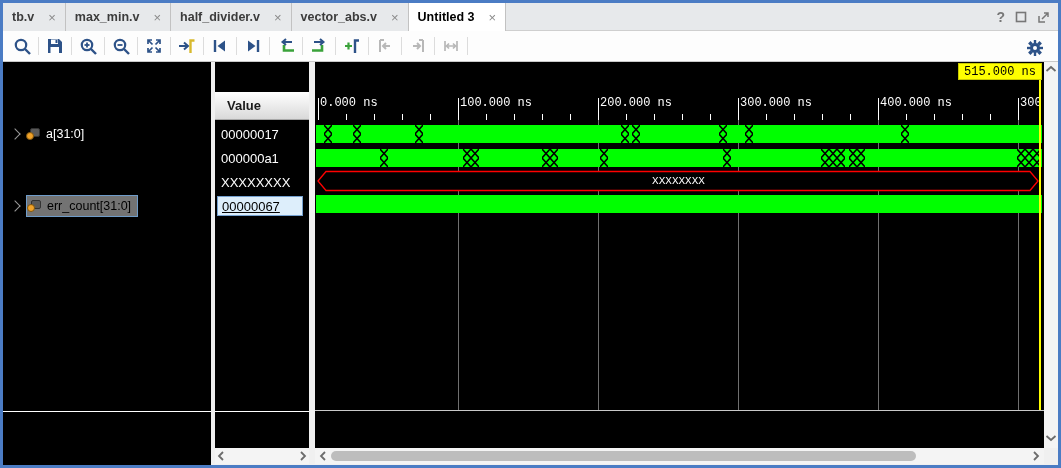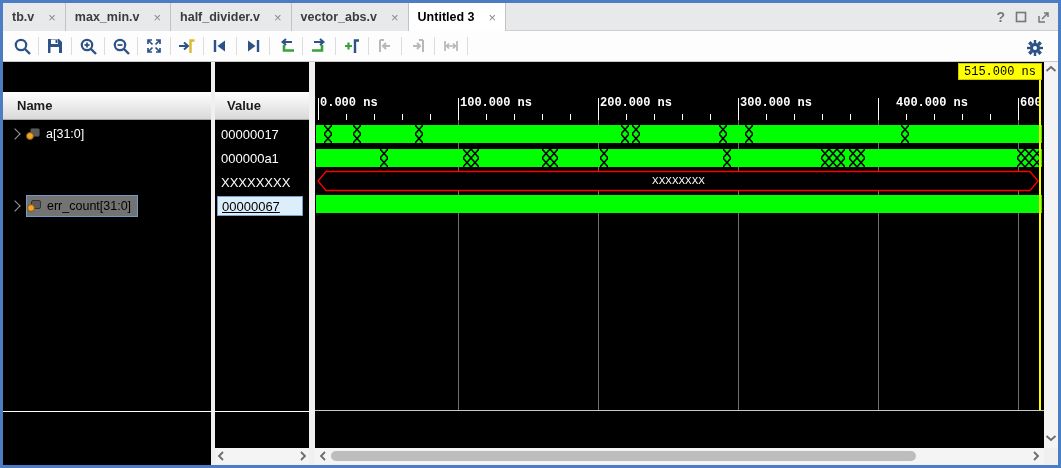--- a/index.html
+++ b/index.html
@@ -40,21 +40,21 @@
   .sigicon { position:relative; width:14px; height:12px; margin-right:6px; flex:none; }
   .sigicon .sq { position:absolute; right:0; top:0; width:10px; height:9px; background:#5a5a5a; border:1px solid #333; border-radius:2px; }
   .sigicon .dot { position:absolute; left:0; bottom:0; width:8px; height:8px; border-radius:50%; background:#f0a229; border:1px solid #7d5510; }
   .sigicon.gray .dot { background:#9a9a9a; border-color:#555; }
   .valrow { position:absolute; left:212px; width:94px; height:24px; display:flex; align-items:center; padding-left:6px; color:#fff; font-size:13px; }
   .valbox { width:86px; height:20px; background:#ddeefb; border:1px solid #74a0cf; color:#000; display:flex; align-items:center; padding-left:4px;text-decoration:underline; }
 
   
   .mono { font-family:"Liberation Mono", monospace; }
   .timebox { position:absolute; right:2px; top:1px; height:17px; background:#ffff00; border:1px solid #c9c900; color:#000; font-size:12px; display:flex; align-items:center; padding:0 5px; }
-  .axis-label { position:absolute; top:34px; color:#fff; font-size:12px; white-space:nowrap;font-weight:bold; }
+  .axis-label { position:absolute; top:34px; color:#fff; font-size:12px; white-space:nowrap; }
   .tick { position:absolute; width:1px; background:#fff; }
   .gridline { position:absolute; top:58px; width:1px; height:290px; background:#6f6f6f; }
   .waverow { position:absolute; left:1px; width:726px; background:#00ff00; }
   .mark { position:absolute; top:0; height:100%; display:flex; }
   .cursorline { position:absolute; top:18px; width:2px; height:330px; background:#ffff00; }
   .wave-bottomline { position:absolute; top:348px; left:0; width:729px; height:1px; background:#c9c9c9; }
 
   
   .hscroll { position:absolute; top:386px; height:16px; background:#f4f4f4; display:flex; align-items:center; }
   .hscroll.value { left:212px; width:94px; justify-content:space-between; padding:0 2px; }
@@ -229,23 +229,23 @@
       <div class="timebox mono">515.000 ns</div>
       <div id="axis">
           <div class="axis-label mono" style="left: 5px;">0.000 ns</div>
           <div class="tick" style="left: 3px; top: 36px; height: 22px;"></div>
           <div class="axis-label mono" style="left: 145px;">100.000 ns</div>
           <div class="tick" style="left: 143px; top: 36px; height: 22px;"></div>
           <div class="axis-label mono" style="left: 285px;">200.000 ns</div>
           <div class="tick" style="left: 283px; top: 36px; height: 22px;"></div>
           <div class="axis-label mono" style="left: 425px;">300.000 ns</div>
           <div class="tick" style="left: 423px; top: 36px; height: 22px;"></div>
-          <div class="axis-label mono" style="left: 581px;">400.000 ns</div>
+          <div class="axis-label mono" style="left: 565px;">400.000 ns</div>
           <div class="tick" style="left: 563px; top: 36px; height: 22px;"></div>
-          <div class="axis-label mono" style="left: 705px;">600</div>
+          <div class="axis-label mono" style="left: 705px;">300</div>
           <div class="tick" style="left: 703px; top: 36px; height: 22px;"></div>
           <div class="tick" style="left: 3px; top: 52px; height: 6px;"></div>
           <div class="tick" style="left: 31px; top: 52px; height: 6px;"></div>
           <div class="tick" style="left: 59px; top: 52px; height: 6px;"></div>
           <div class="tick" style="left: 87px; top: 52px; height: 6px;"></div>
           <div class="tick" style="left: 115px; top: 52px; height: 6px;"></div>
           <div class="tick" style="left: 143px; top: 52px; height: 6px;"></div>
           <div class="tick" style="left: 171px; top: 52px; height: 6px;"></div>
           <div class="tick" style="left: 199px; top: 52px; height: 6px;"></div>
           <div class="tick" style="left: 227px; top: 52px; height: 6px;"></div>
@@ -382,23 +382,20 @@
           </div>
           <div style="position: absolute; left: 0px; top: 108px; width: 729px; height: 22px;"><svg width="729" height="22">
               <polygon points="3,11 11,1.5 715,1.5 723,11 715,20.5 11,20.5" fill="#000" stroke="#ff0000" stroke-width="1.3"></polygon>
             </svg><div class="mono" style="position:absolute; left:3px; width:721px; top:0; height:22px; color:#fff; font-size:11px; display:flex; align-items:center; justify-content:center;">XXXXXXXX</div></div>
           <div class="waverow" style="top: 133px; height: 18px;"></div>
         </div>
       <div class="wave-bottomline"></div>
       <div class="cursorline" id="cursorline" style="left: 724px;"></div>
     </div>
 
-    <div class="phead name">
-        <span>Name</span>
-      </div>
     <div class="phead value">
         <span>Value</span>
       </div>
 
     <div class="sigrow" style="top:60px">
       <span class="chev"></span>
       <span class="sigicon">
           <span class="sq"></span>
           <span class="dot"></span>
         </span>

